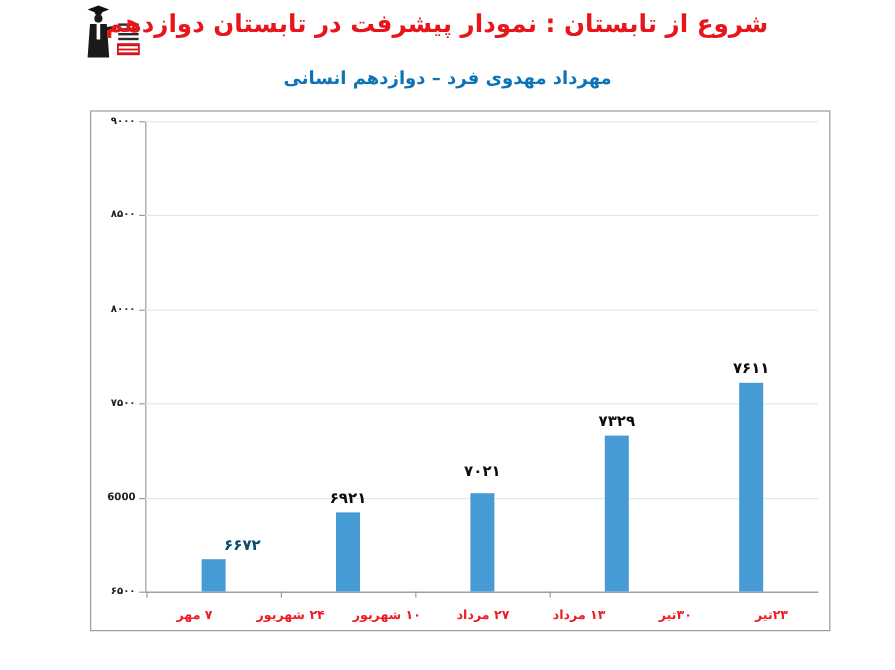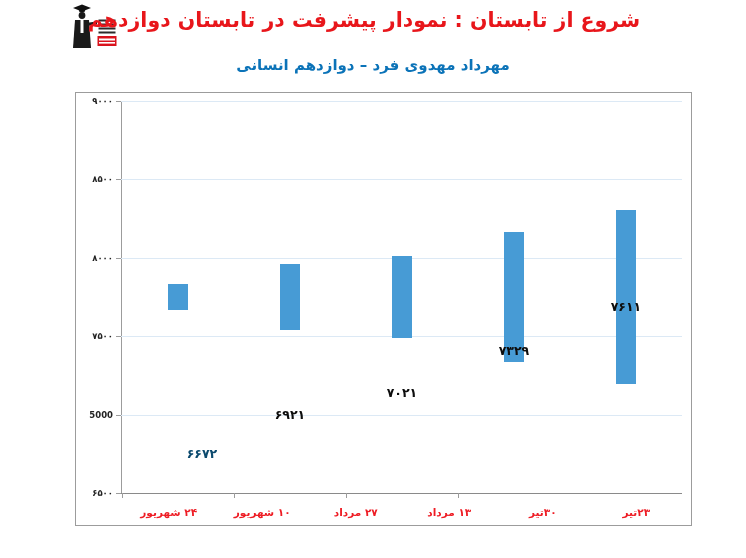--- a/index.html
+++ b/index.html
@@ -126,21 +126,21 @@
     display: flex;
     flex-direction: row;
     align-items: flex-end;
   }
   .bar-slot {
     flex: 1 1 0;
     height: 100%;
     position: relative;
     display: flex;
     flex-direction: column;
-    justify-content: center;
+    justify-content: flex-end;
     align-items: center;
   }
   .bar-rect {
     width: 20px;
     background: #479bd5;
   }
   .bar-value {
     position: absolute;
     left: 50%;
     transform: translateX(-50%);
@@ -233,21 +233,21 @@
         <div class="gridline" style="top: 313.6px;"></div>
         <div class="y-tick-mark" style="top: 313.6px;"></div>
         <div class="gridline baseline" style="top: 392px;"></div>
         <div class="y-tick-mark" style="top: 392px;"></div>
       </div>
     <div id="y-axis-labels">
         <div class="y-label" style="top: 0px;">۹۰۰۰</div>
         <div class="y-label" style="top: 78.4px;">۸۵۰۰</div>
         <div class="y-label" style="top: 156.8px;">۸۰۰۰</div>
         <div class="y-label" style="top: 235.2px; margin-left: 32px;">۷۵۰۰</div>
-        <div class="y-label" style="top: 313.6px;">5000</div>
+        <div class="y-label" style="top: 313.6px;">6000</div>
         <div class="y-label" style="top: 392px;">۶۵۰۰</div>
       </div>
     <div id="bars">
         <div class="bar-slot">
           <div class="bar-value" style="bottom: 179.205px; color: rgb(13, 13, 13);">۷۶۱۱</div>
           <div class="bar-rect" style="height: 174.205px; background: rgb(71, 155, 213);"></div>
         </div>
         <div class="bar-slot">
           <div class="bar-value" style="bottom: 134.987px; color: rgb(13, 13, 13);">۷۳۲۹</div>
           <div class="bar-rect" style="height: 129.987px; background: rgb(71, 155, 213);"></div>
@@ -271,14 +271,15 @@
       </div>
   </div>
 
   <div id="x-axis-labels">
       <div class="x-label-slot"><span class="x-label" style="color: rgb(238, 28, 36);">۲۳تیر</span></div>
       <div class="x-label-slot"><span class="x-label" style="color: rgb(238, 28, 36);">۳۰تیر</span></div>
       <div class="x-label-slot"><span class="x-label" style="color: rgb(238, 28, 36);">۱۳ مرداد</span></div>
       <div class="x-label-slot"><span class="x-label" style="color: rgb(238, 28, 36);">۲۷ مرداد</span></div>
       <div class="x-label-slot"><span class="x-label" style="color: rgb(238, 28, 36);">۱۰ شهریور</span></div>
       <div class="x-label-slot"><span class="x-label" style="color: rgb(238, 28, 36);">۲۴ شهریور</span></div>
+      <div class="x-label-slot"><span class="x-label" style="color: rgb(238, 28, 36);">۷ مهر</span></div>
     </div>
 </div>
 
 </body></html>

